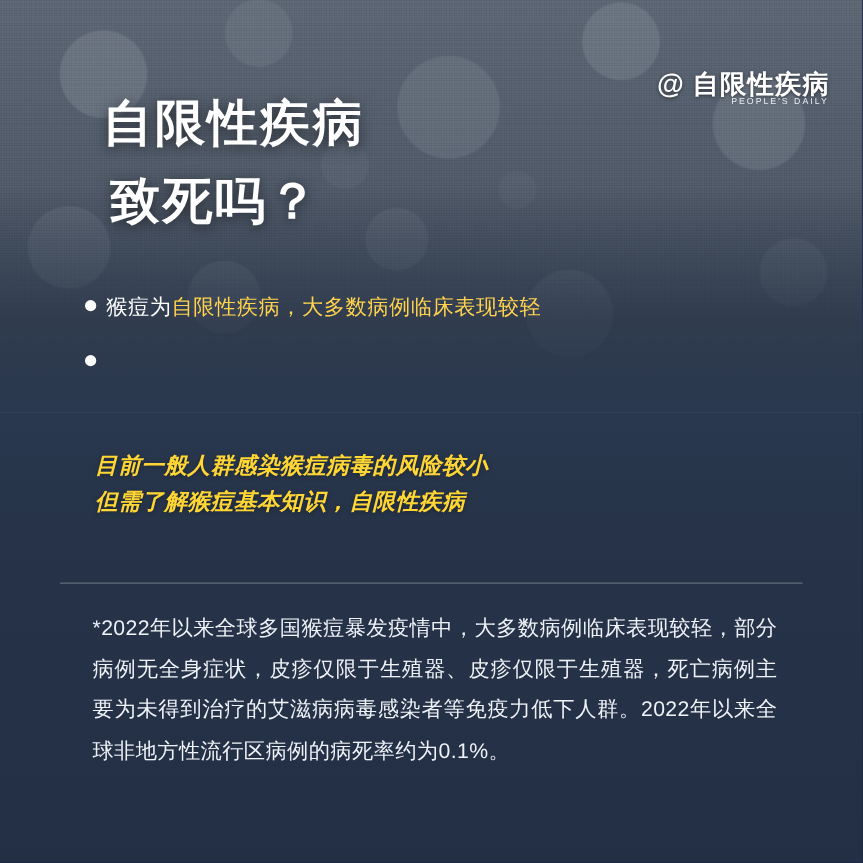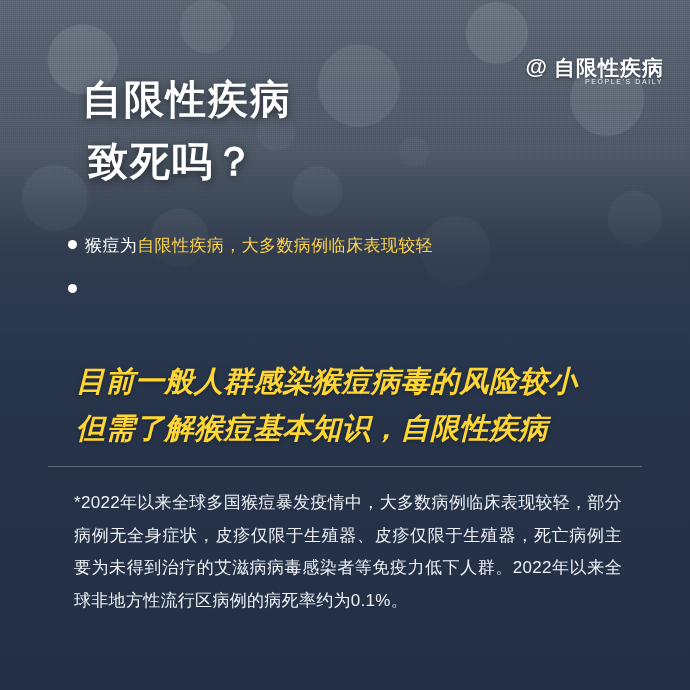--- a/index.html
+++ b/index.html
@@ -141,21 +141,21 @@
     color: #ffd34d;
   }
 
   
   .emphasis {
     position: absolute;
     left: 76px;
     top: 358px;
     width: 560px;
     color: #ffd633;
-    font-size: 29px;
+    font-size: 18px;
     font-weight: bold;
     font-style: italic;
     line-height: 1.62;
     letter-spacing: 0.5px;
     text-shadow: 0 1px 4px rgba(0,0,0,0.35);
   }
 
   
   .divider {
     position: absolute;

